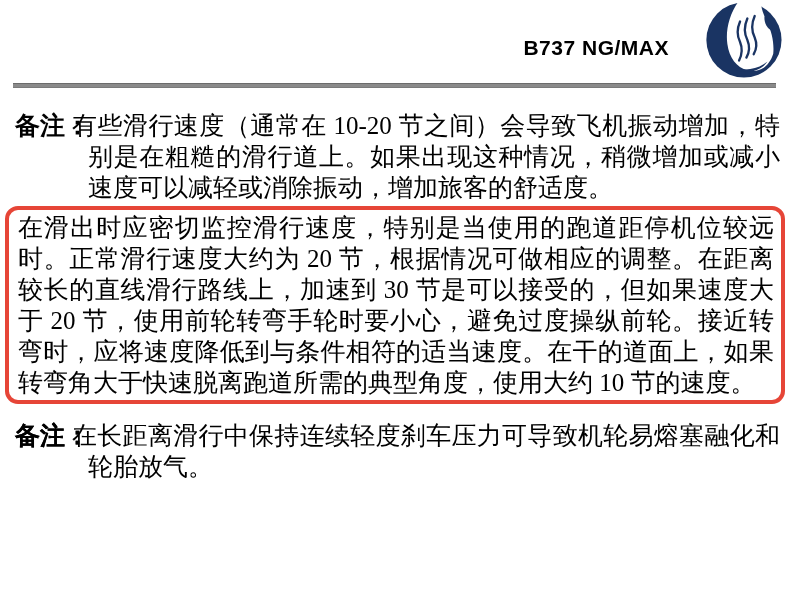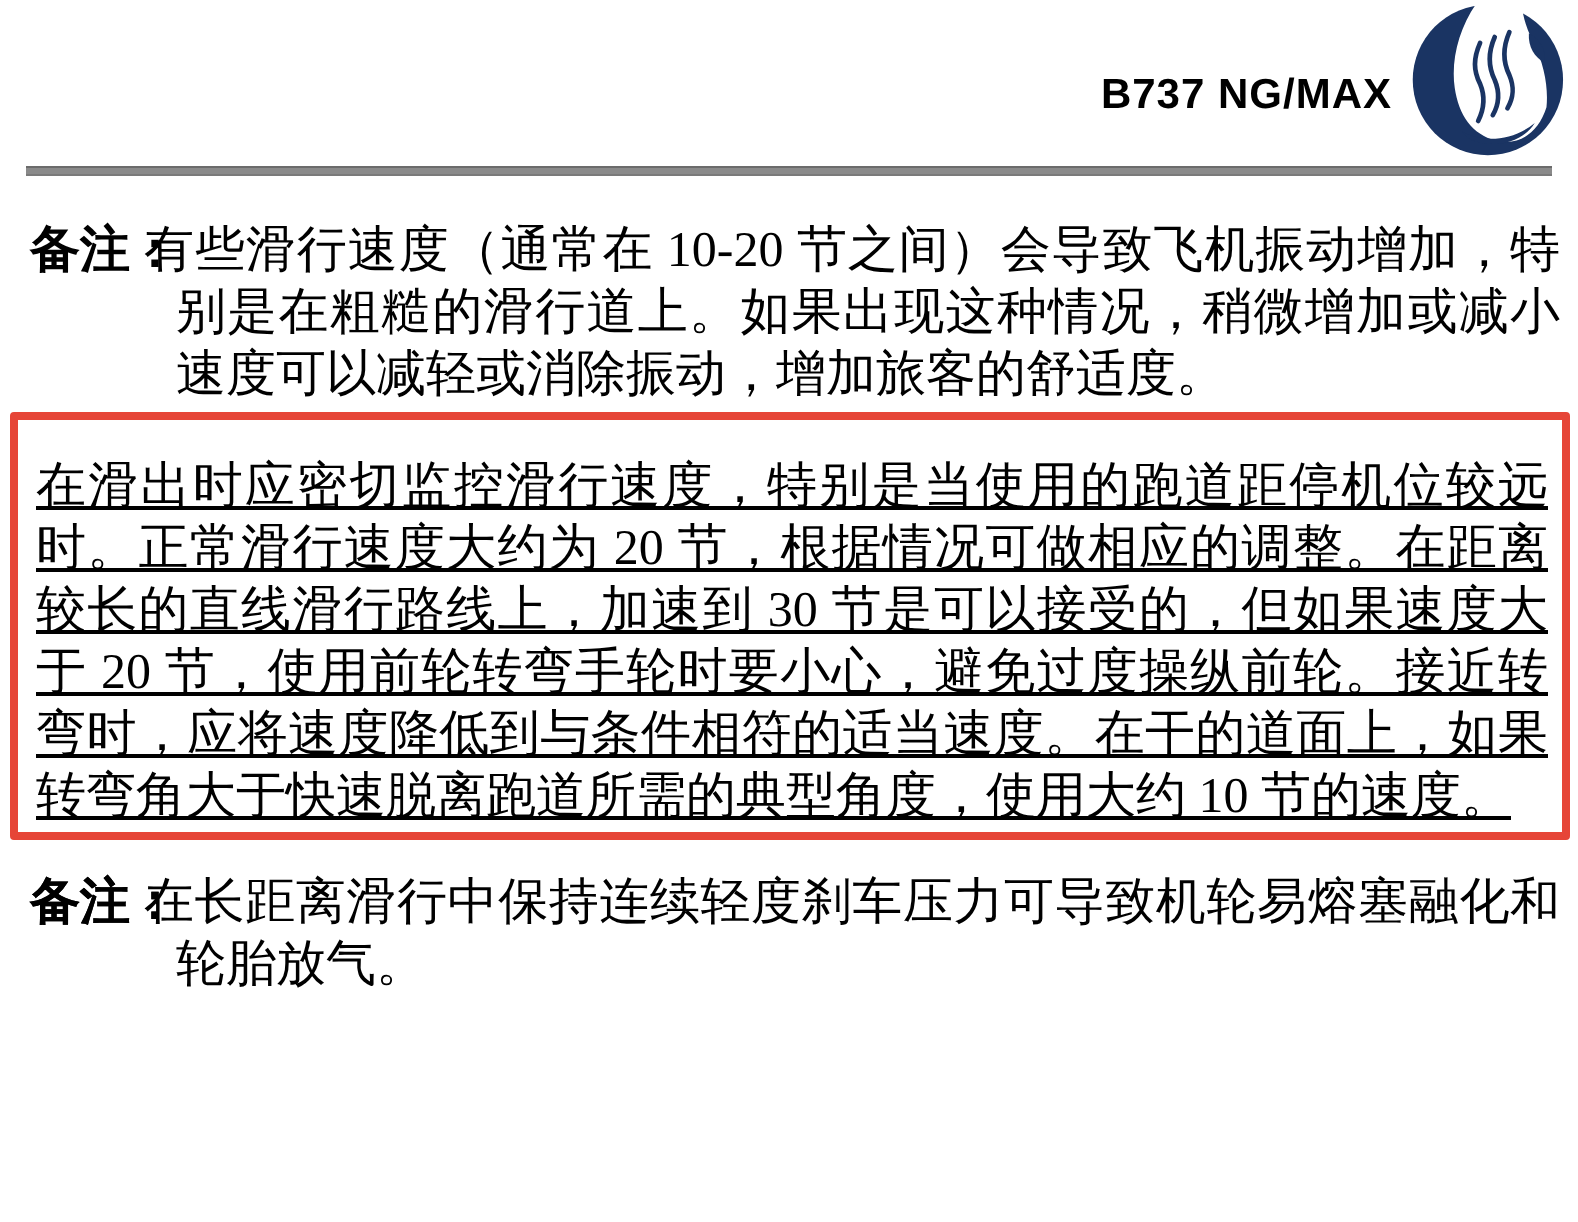--- a/index.html
+++ b/index.html
@@ -17,21 +17,21 @@
   .header { position:absolute; top:0; left:0; right:0; height:83px; }
 
   .section-title {
     position:absolute; left:16px; bottom:1px;
     font-size:19px; font-weight:bold;
     font-family:"Liberation Serif", serif;
   }
 
   .header-right {
     position:absolute; right:6px; top:0;
-    display:flex; align-items:flex-start;
+    display:flex; align-items:flex-start;gap:27px;
   }
   .header-text { text-align:right; margin-top:36px; margin-right:5px; }
   .aircraft-model {
     font-size:21px; font-weight:bold; letter-spacing:0.5px;
     white-space:nowrap;
   }
   .airline-name {
     font-size:18px; letter-spacing:6px; margin-top:1px;
     font-family:"Liberation Serif", serif;
     white-space:nowrap;
@@ -61,24 +61,23 @@
     margin-top:16px;
   }
   .note-label {
     position:absolute; left:5px; top:0;
     font-weight:bold; text-indent:0;
     white-space:nowrap;
   }
 
   .highlight-box {
     border:4px solid #e64537;
-    border-radius:2px;
+    border-radius:13px;
     margin:3px -5px 2px -5px;
-    padding:18px 7px 2px 9px;
-    text-decoration:underline;
+    padding:2px 7px 2px 9px;
   }
   .highlight-box p { margin:0; }
 </style>
 </head>
 <body>
 
 <div class="page">
 
   <div class="header">
 

